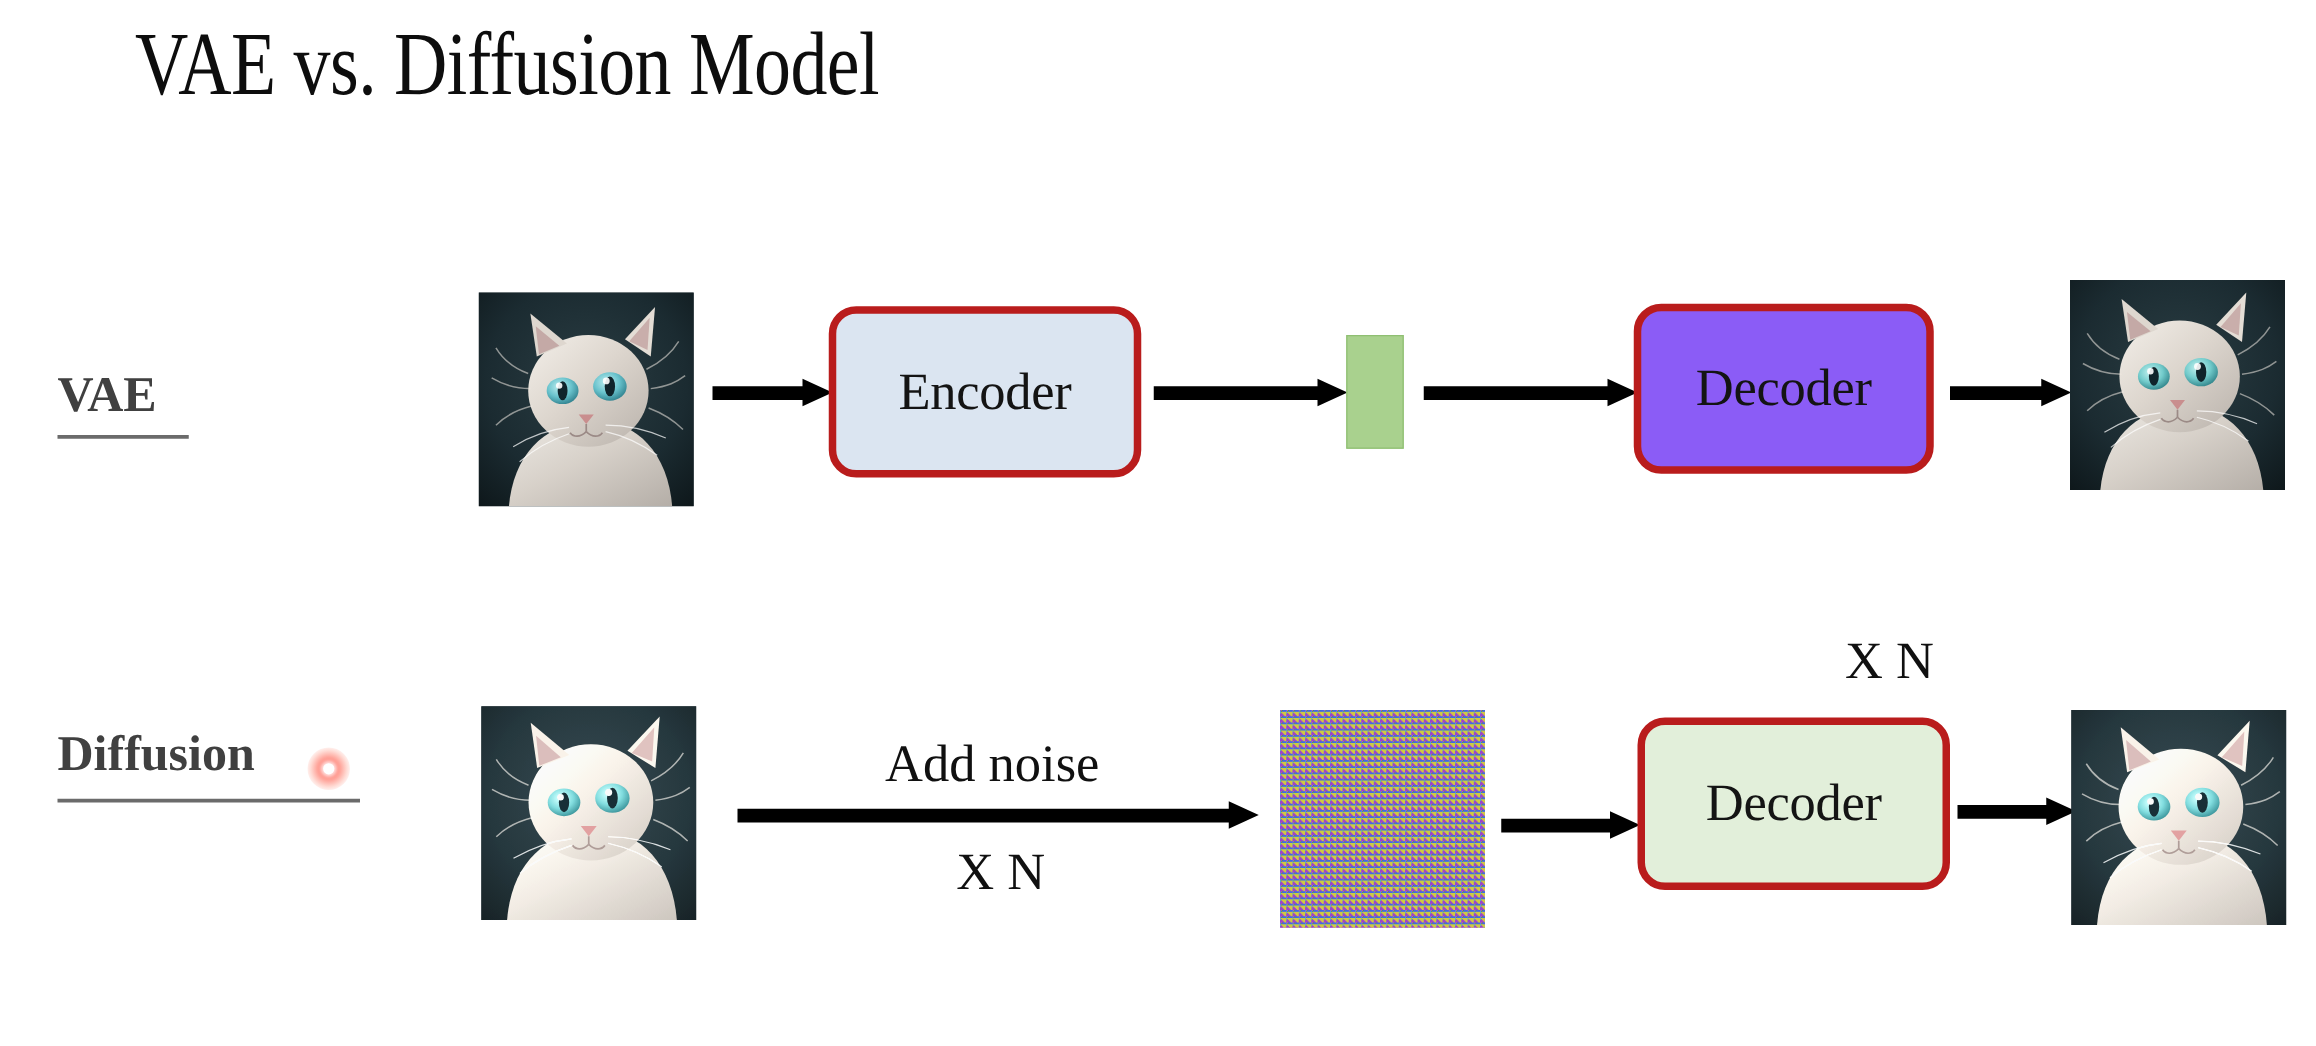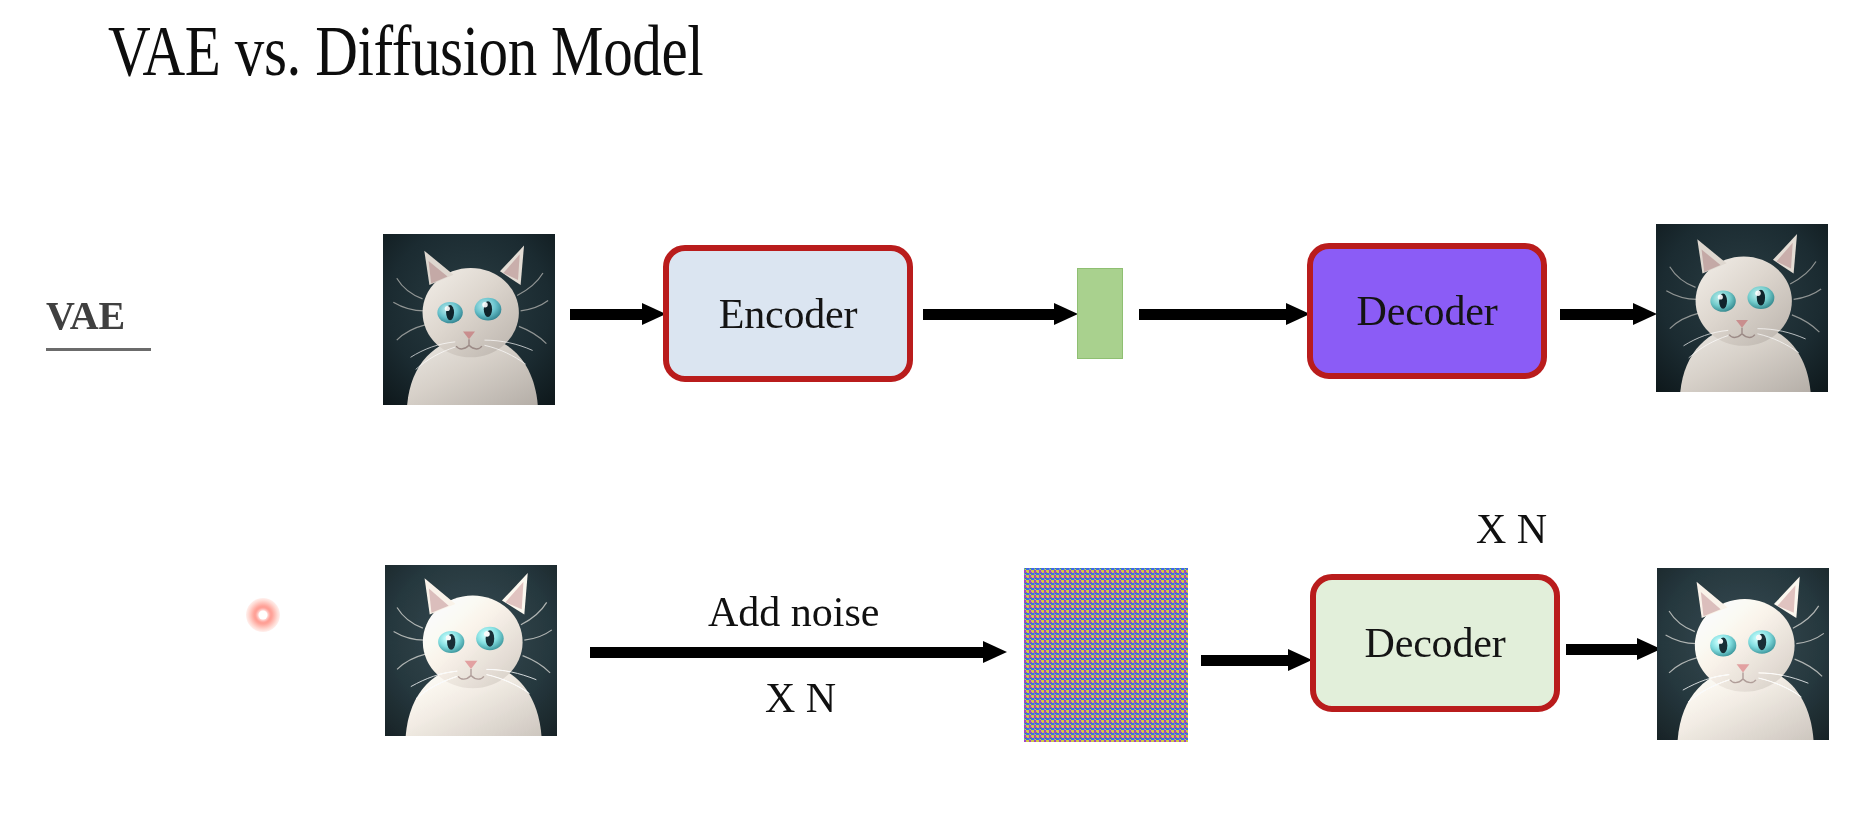--- a/index.html
+++ b/index.html
@@ -377,20 +377,24 @@
       <path d="M50 65 C53 68 56 67.5 57.5 65.5" stroke="#9b8a86" stroke-width="0.8" fill="none"></path>
       <g stroke="#ffffff" stroke-width="0.55" opacity="0.72" fill="none">
         <path d="M42 63 C32 64 24 67 16 72"></path>
         <path d="M42 66 C33 69 26 73 19 79"></path>
         <path d="M59 62 C69 62 78 64 87 68"></path>
         <path d="M59 65 C68 67 76 71 83 76"></path>
       </g>
     </svg>
   </div>
 
+  <div class="row-label" id="label-diffusion">
+    <span>Diffusion</span>
+    <span class="underline"></span>
+  </div>
 
   <div class="img-frame bright" id="cat-diff-in">
     <svg viewBox="0 0 100 100" preserveAspectRatio="xMidYMid slice">
       <defs>
         <radialGradient id="bgC" cx="50%" cy="42%" r="78%">
           <stop offset="0%" stop-color="#2f4248"></stop>
           <stop offset="60%" stop-color="#1e2f35"></stop>
           <stop offset="100%" stop-color="#101a1d"></stop>
         </radialGradient>
         <linearGradient id="furC" x1="0%" y1="0%" x2="100%" y2="100%">

